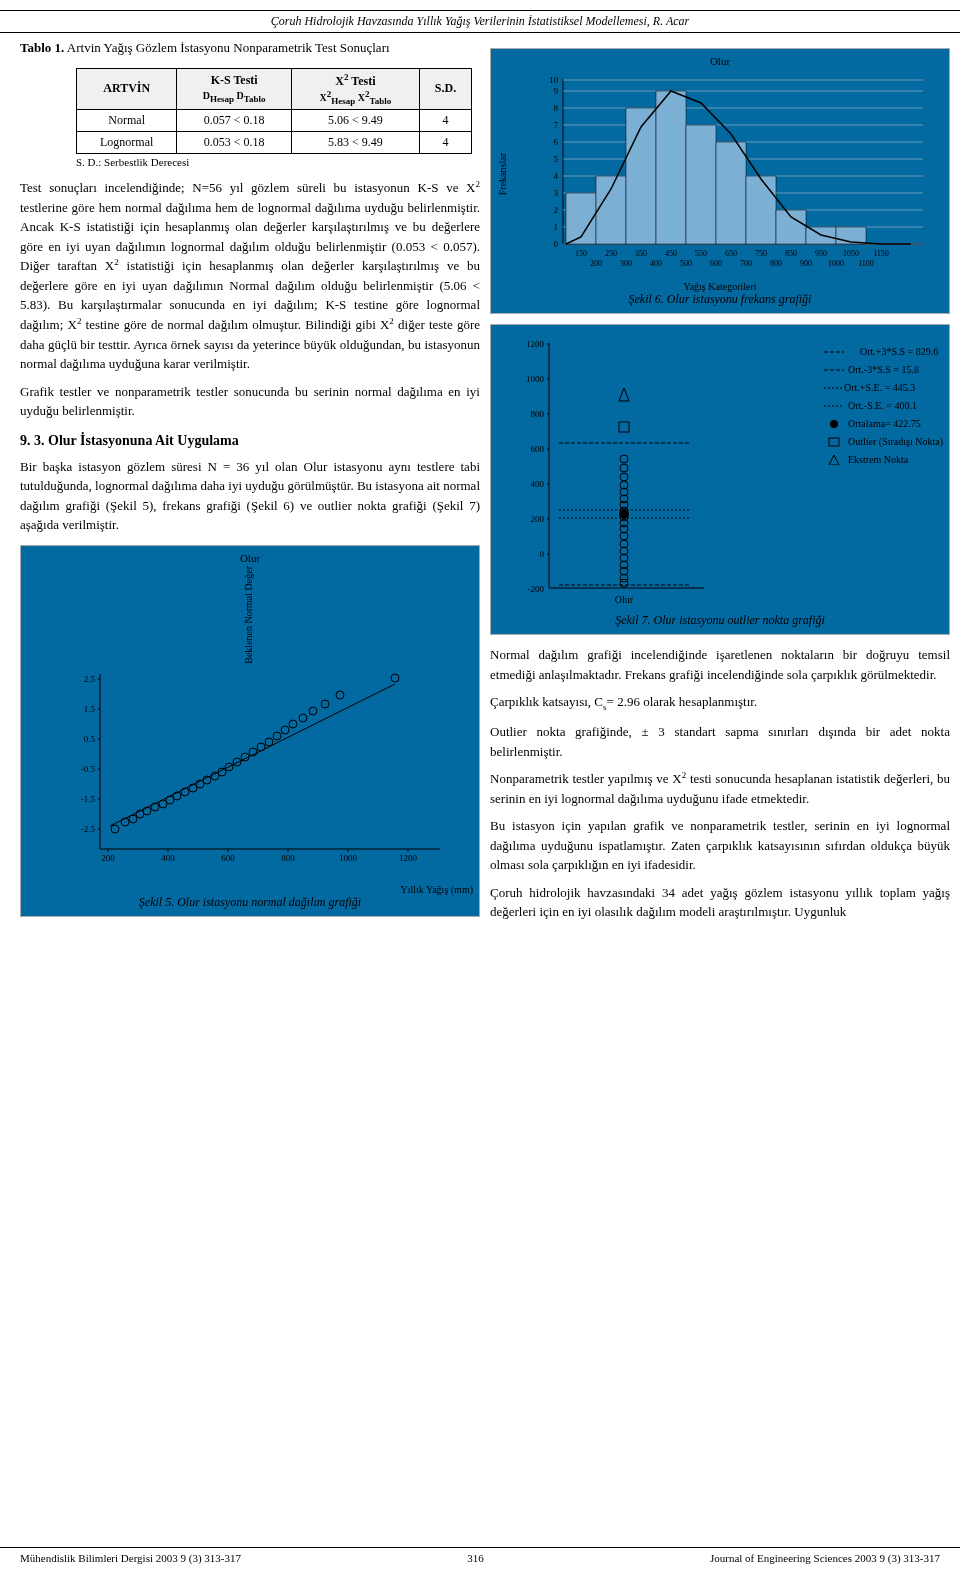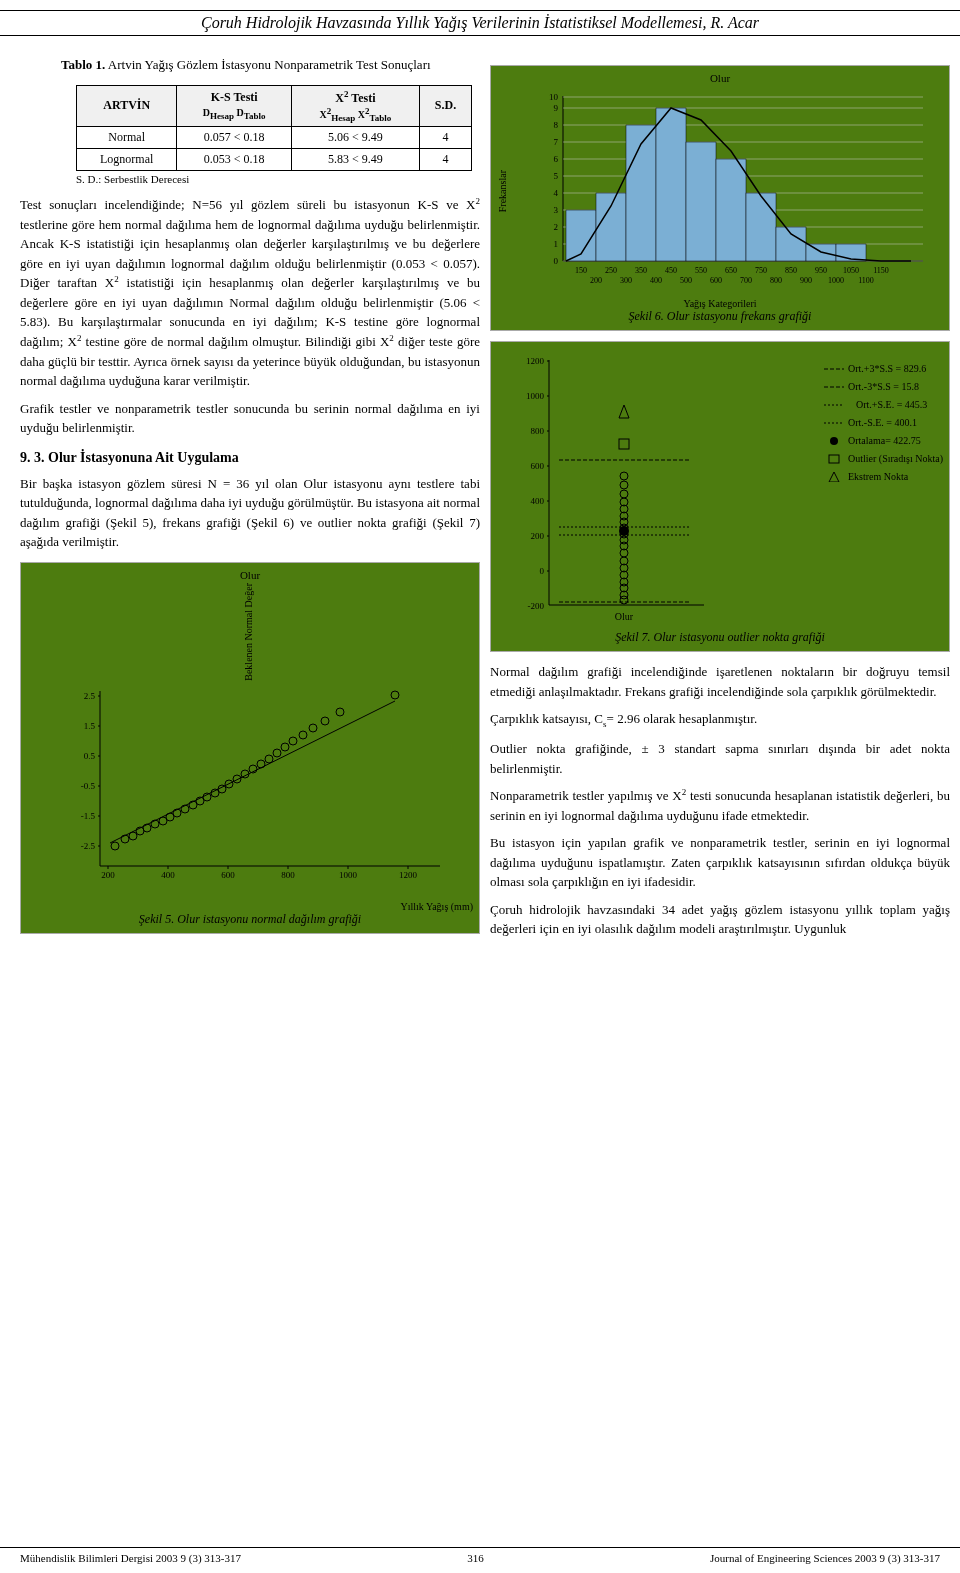--- a/index.html
+++ b/index.html
@@ -12,26 +12,26 @@
       min-height: 1573px;
     }
     .page {
       width: 960px;
       min-height: 1573px;
       padding: 10px 0 20px 0;
       position: relative;
     }
     .header {
       text-align: center;
-      font-size: 16px;
+      font-size: 12px;
       font-style: italic;
       border-top: 1px solid #000;
       border-bottom: 1px solid #000;
       padding: 3px 20px;
-      margin-bottom: 19px;
+      margin-bottom: 5px;
     }
     .footer {
       position: absolute;
       bottom: 5px;
       left: 0; right: 0;
       display: flex;
       justify-content: space-between;
       font-size: 11px;
       padding: 4px 20px;
       border-top: 1px solid #000;
@@ -52,21 +52,21 @@
     p { text-align: justify; line-height: 1.5; margin-bottom: 8px; }
     h2 { font-size: 14px; font-weight: bold; margin: 12px 0 8px 0; }
     .table-wrapper { margin: 10px 8px; padding-left: 48px; }
     table { border-collapse: collapse; width: 100%; font-size: 12px; }
     table th, table td { border: 1px solid #000; padding: 3px 6px; text-align: center; }
     table th { background: #f0f0f0; font-weight: bold; }
     .figure-box {
       border: 1px solid #aaa;
       margin: 10px 0;
       padding: 6px;
-      background: #4d7c0f;
+      background: #0369a1;
     }
     .figure-caption {
       text-align: center;
       font-size: 12px;
       margin-top: 0;
       font-style: italic;
     }
     
     .normalplot-svg { display: block; margin: 0 auto; }
     
@@ -82,21 +82,21 @@
 
   <div class="header">
     <span>Çoruh Hidrolojik Havzasında Yıllık Yağış Verilerinin İstatistiksel Modellemesi, R. Acar</span>
   </div>
 
   <div class="content">
 
     <div class="left-col">
 
 
-      <p style="margin-bottom:2px;margin-left:41px;">
+      <p style="margin-bottom:2px;">
         <strong>Tablo 1.</strong> Artvin Yağış Gözlem İstasyonu Nonparametrik Test Sonuçları
       </p>
 
       <div class="table-wrapper">
         <table>
           <thead>
             <tr>
               <th>ARTVİN</th>
               <th>K-S Testi<br><small>D<sub>Hesap</sub> D<sub>Tablo</sub></small></th>
               <th>X<sup>2</sup> Testi<br><small>X<sup>2</sup><sub>Hesap</sub> X<sup>2</sup><sub>Tablo</sub></small></th>
@@ -350,33 +350,33 @@
             <circle cx="120" cy="181" r="5" fill="#000"></circle>
 
             <rect x="115" y="89" width="10" height="10" fill="none" stroke="#000" stroke-width="1"></rect>
 
             <polygon points="120,55 115,68 125,68" fill="none" stroke="#000" stroke-width="1"></polygon>
 
             <text x="120" y="270" text-anchor="middle" font-size="10">Olur</text>
           </svg>
 
           <div style="font-size:10px; padding-top:10px; line-height:1.8;">
+            <div style="display:flex; align-items:center; gap:16px;">
+                <svg width="20" height="10">
+                  <line x1="0" y1="5" x2="20" y2="5" stroke="#000" stroke-width="1" stroke-dasharray="4,2"></line>
+                </svg> 
+                <span>Ort.+3*S.S = 829.6</span>
+              </div>
             <div style="display:flex; align-items:center; gap:4px;">
                 <svg width="20" height="10">
                   <line x1="0" y1="5" x2="20" y2="5" stroke="#000" stroke-width="1" stroke-dasharray="4,2"></line>
                 </svg> 
-                <span>Ort.+3*S.S = 829.6</span>
-              </div>
-            <div style="display:flex; align-items:center; gap:4px;">
-                <svg width="20" height="10">
-                  <line x1="0" y1="5" x2="20" y2="5" stroke="#000" stroke-width="1" stroke-dasharray="4,2"></line>
-                </svg> 
                 <span>Ort.-3*S.S = 15.8</span>
               </div>
-            <div style="display:flex; align-items:center; gap:12px;">
+            <div style="display:flex; align-items:center; gap:0;">
                 <svg width="20" height="10">
                   <line x1="0" y1="5" x2="20" y2="5" stroke="#000" stroke-width="1" stroke-dasharray="2,2"></line>
                 </svg> 
                 <span>Ort.+S.E. = 445.3</span>
               </div>
             <div style="display:flex; align-items:center; gap:4px;">
                 <svg width="20" height="10">
                   <line x1="0" y1="5" x2="20" y2="5" stroke="#000" stroke-width="1" stroke-dasharray="2,2"></line>
                 </svg> 
                 <span>Ort.-S.E. = 400.1</span>

